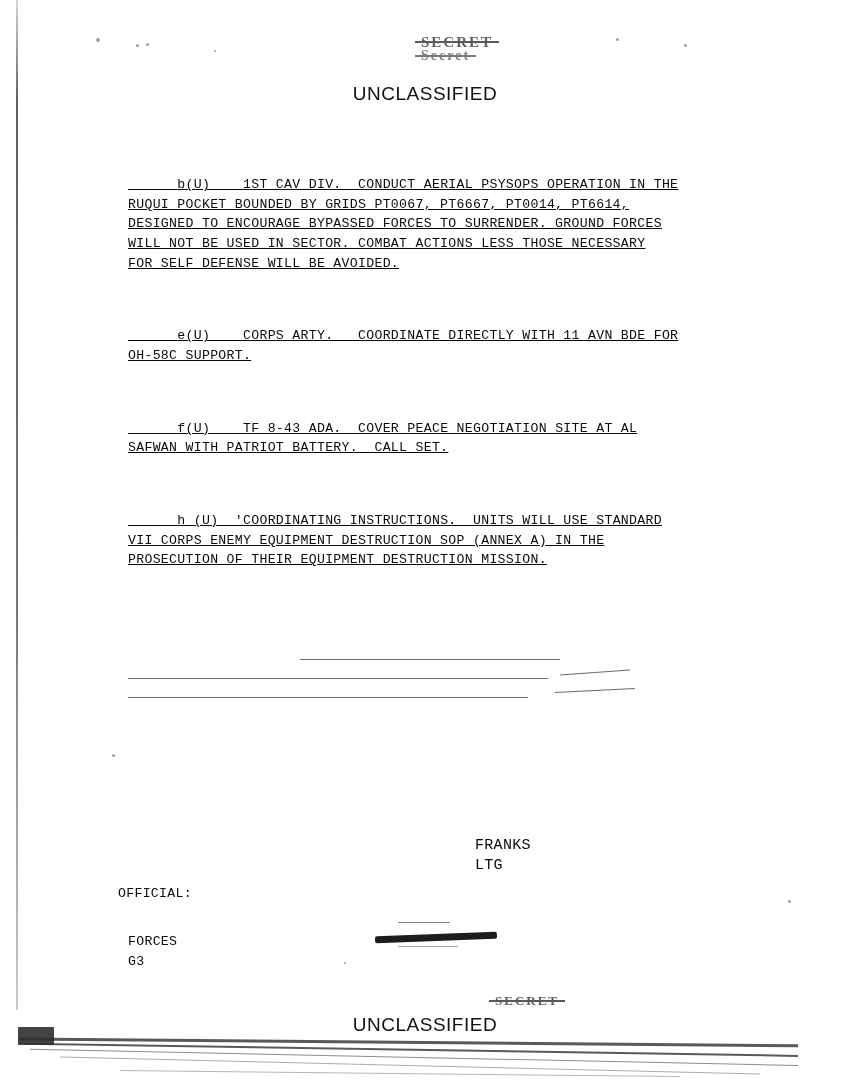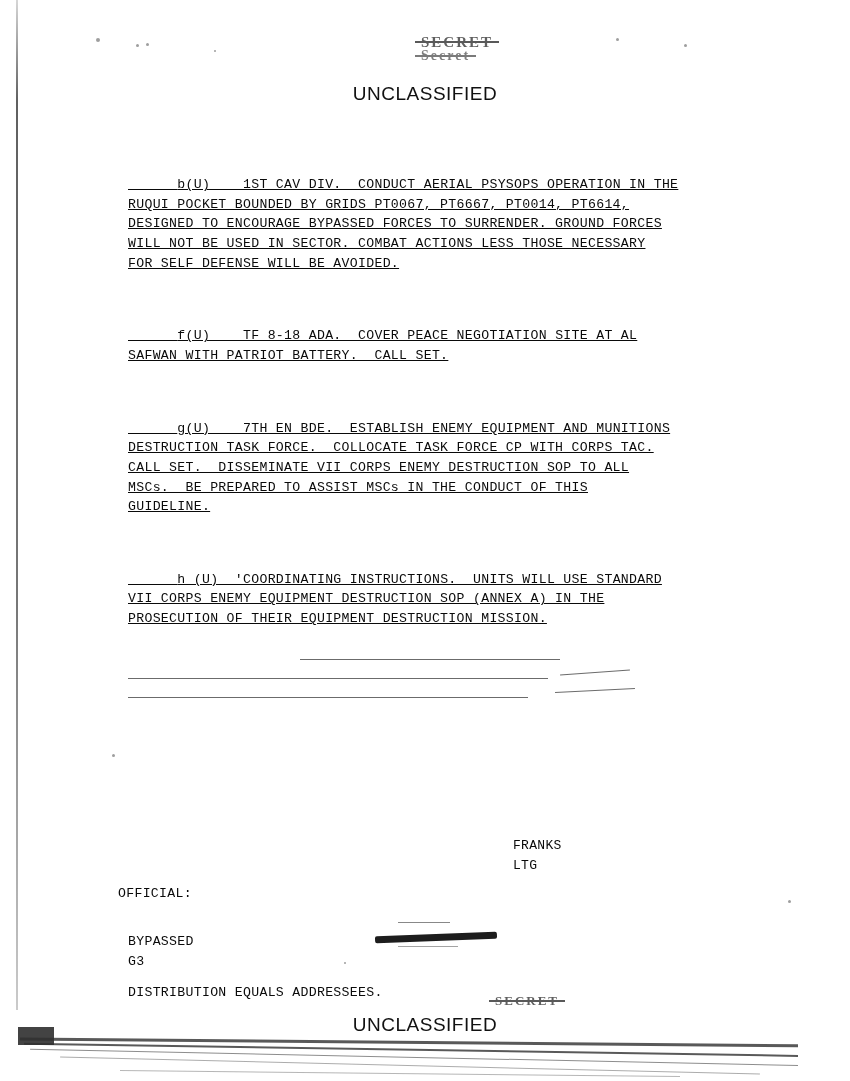--- a/index.html
+++ b/index.html
@@ -113,24 +113,23 @@
   }
   .para {
     margin: 0 0 14px 0;
     white-space: pre-wrap;
     text-decoration: underline;
   }
   .sig {
     position: absolute;
     left: 475px;
     top: 836px;
-    font-size: 13px;
+    font-size: 15px;
     line-height: 19.6px;
     letter-spacing: .3px;
-    margin-left: 38px;
   }
   .official {
     position: absolute;
     left: 118px;
     top: 886px;
     font-size: 13.2px;
     letter-spacing: .3px;
   }
   .cherrie {
     position: absolute;
@@ -199,27 +198,24 @@
   </div>
 
   <div class="cls-top">UNCLASSIFIED</div>
 
   <div class="body">
     <p class="para">      b(U)    1ST CAV DIV.  CONDUCT AERIAL PSYSOPS OPERATION IN THE
 RUQUI POCKET BOUNDED BY GRIDS PT0067, PT6667, PT0014, PT6614,
 DESIGNED TO ENCOURAGE BYPASSED FORCES TO SURRENDER. GROUND FORCES
 WILL NOT BE USED IN SECTOR. COMBAT ACTIONS LESS THOSE NECESSARY
 FOR SELF DEFENSE WILL BE AVOIDED.</p>
-    <p class="para">      f(U)    TF 8-18 ADA.  COVER PEACE NEGOTIATION SITE AT AL
+    <p class="para">      e(U)    CORPS ARTY.   COORDINATE DIRECTLY WITH 11 AVN BDE FOR
+OH-58C SUPPORT.</p>
+    <p class="para">      f(U)    TF 8-43 ADA.  COVER PEACE NEGOTIATION SITE AT AL
 SAFWAN WITH PATRIOT BATTERY.  CALL SET.</p>
-    <p class="para">      g(U)    7TH EN BDE.  ESTABLISH ENEMY EQUIPMENT AND MUNITIONS
-DESTRUCTION TASK FORCE.  COLLOCATE TASK FORCE CP WITH CORPS TAC.
-CALL SET.  DISSEMINATE VII CORPS ENEMY DESTRUCTION SOP TO ALL
-MSCs.  BE PREPARED TO ASSIST MSCs IN THE CONDUCT OF THIS
-GUIDELINE.</p>
     <p class="para">      h (U)  'COORDINATING INSTRUCTIONS.  UNITS WILL USE STANDARD
 VII CORPS ENEMY EQUIPMENT DESTRUCTION SOP (ANNEX A) IN THE
 PROSECUTION OF THEIR EQUIPMENT DESTRUCTION MISSION.</p>
     
     
     
   </div>
 
   <div class="underline-scrawl" style="left:300px; top:659px; width:260px;"></div>
   <div class="underline-scrawl" style="left:128px; top:678px; width:420px;"></div>
@@ -228,29 +224,28 @@
   <div class="underline-scrawl" style="left:555px; top:690px; width:80px; transform:rotate(-3deg);"></div>
 
   <div class="sig">
     <div>FRANKS</div>
     <div>LTG</div>
   </div>
 
   <div class="official">OFFICIAL:</div>
 
   <div class="cherrie">
-    <div>BYPASSED</div>
+    <div>FORCES</div>
     <div>G3</div>
   </div>
 
   <div class="strike-mark"></div>
   <div class="strike-mark2"></div>
   <div class="strike-mark3"></div>
 
-  <div class="distribution">DISTRIBUTION EQUALS ADDRESSEES.</div>
 
   <div class="stamp stamp-bottom">
     <span>SECRET</span>
     <span class="bar" style="top:7px;"></span>
   </div>
 
   <div class="cls-bottom">UNCLASSIFIED</div>
 
   <div class="scan-bottom">
     <i style="left:20px; top:34px; width:810px; height:3px; transform:rotate(0.5deg);"></i>

